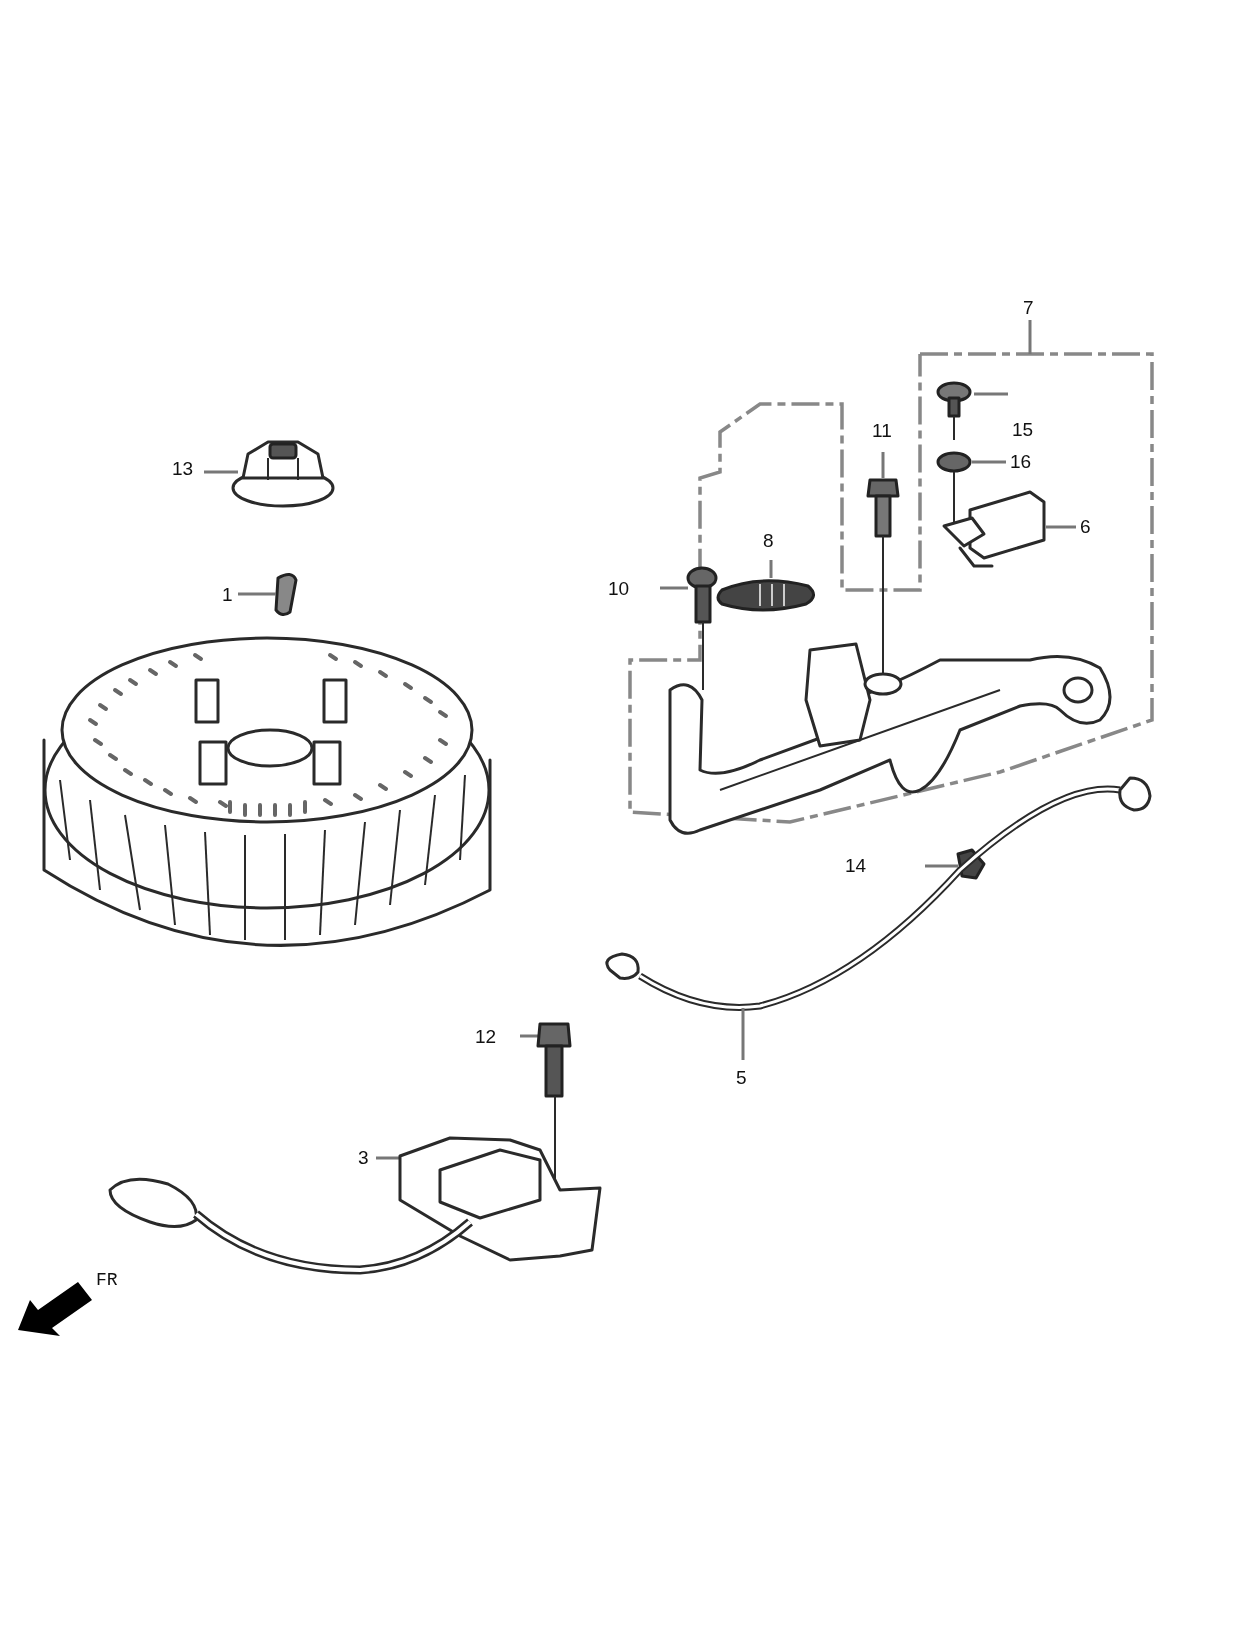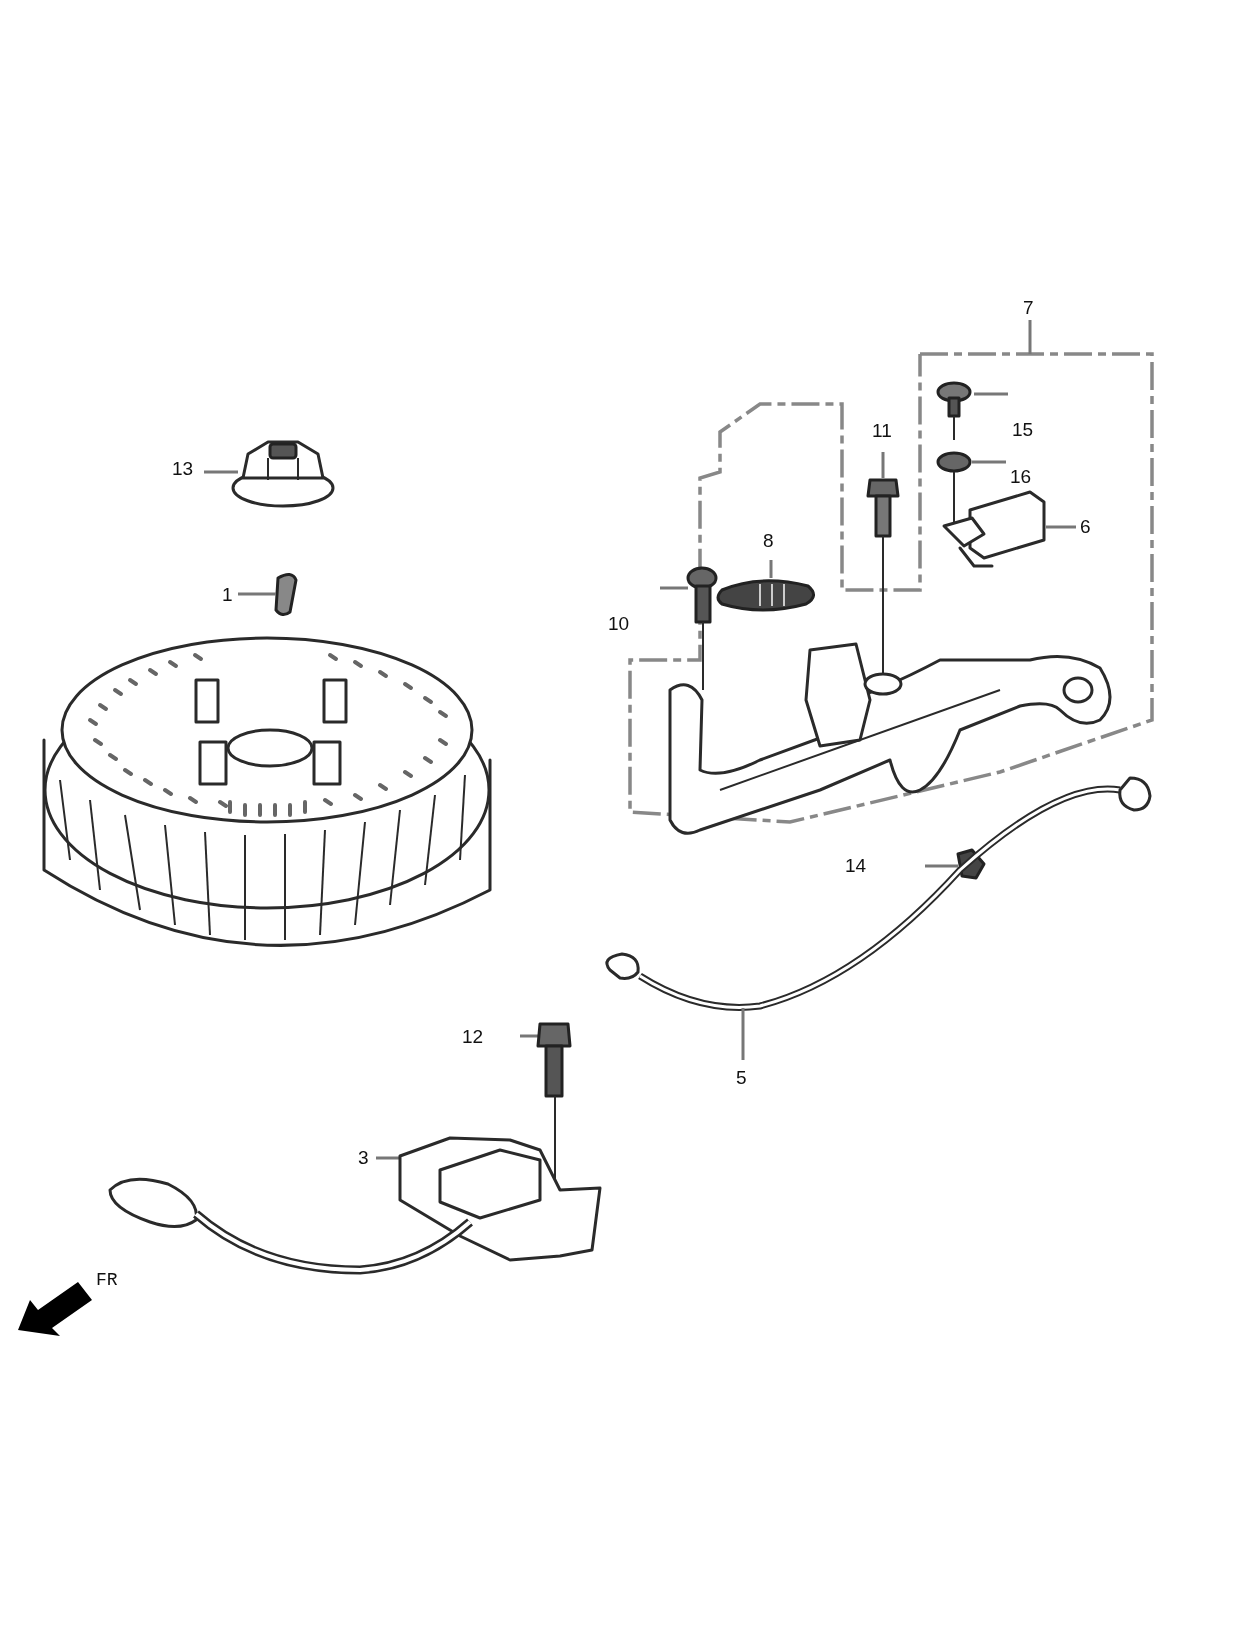--- a/index.html
+++ b/index.html
@@ -157,22 +157,22 @@
 
   <g>
     <polygon fill="#000" points="18,1330 30,1300 38,1310 78,1282 92,1300 52,1328 60,1336"></polygon>
   </g>
 </svg>
 
 <div class="callout" style="left:172px;top:459px;">13</div>
 <div class="callout" style="left:222px;top:585px;">1</div>
 <div class="callout" style="left:1023px;top:298px;">7</div>
 <div class="callout" style="left:1012px;top:385px;margin-top:35px;">15</div>
-<div class="callout" style="left:1010px;top:452px;margin-top:15px;">16</div>
+<div class="callout" style="left:1010px;top:452px;">16</div>
 <div class="callout" style="left:1080px;top:517px;">6</div>
 <div class="callout" style="left:872px;top:421px;">11</div>
 <div class="callout" style="left:763px;top:531px;">8</div>
-<div class="callout" style="left:608px;top:614px;">10</div>
+<div class="callout" style="left:608px;top:579px;">10</div>
 <div class="callout" style="left:845px;top:856px;text-align:right;">14</div>
 <div class="callout" style="left:736px;top:1068px;">5</div>
-<div class="callout" style="left:462px;top:1027px;text-align:center;">12</div>
+<div class="callout" style="left:475px;top:1027px;text-align:center;">12</div>
 <div class="callout" style="left:358px;top:1148px;">3</div>
 <div class="callout" style="left:96px;top:1271px;font-size:18px;font-family:Liberation Mono, monospace;">FR</div>
 
 </body></html>

